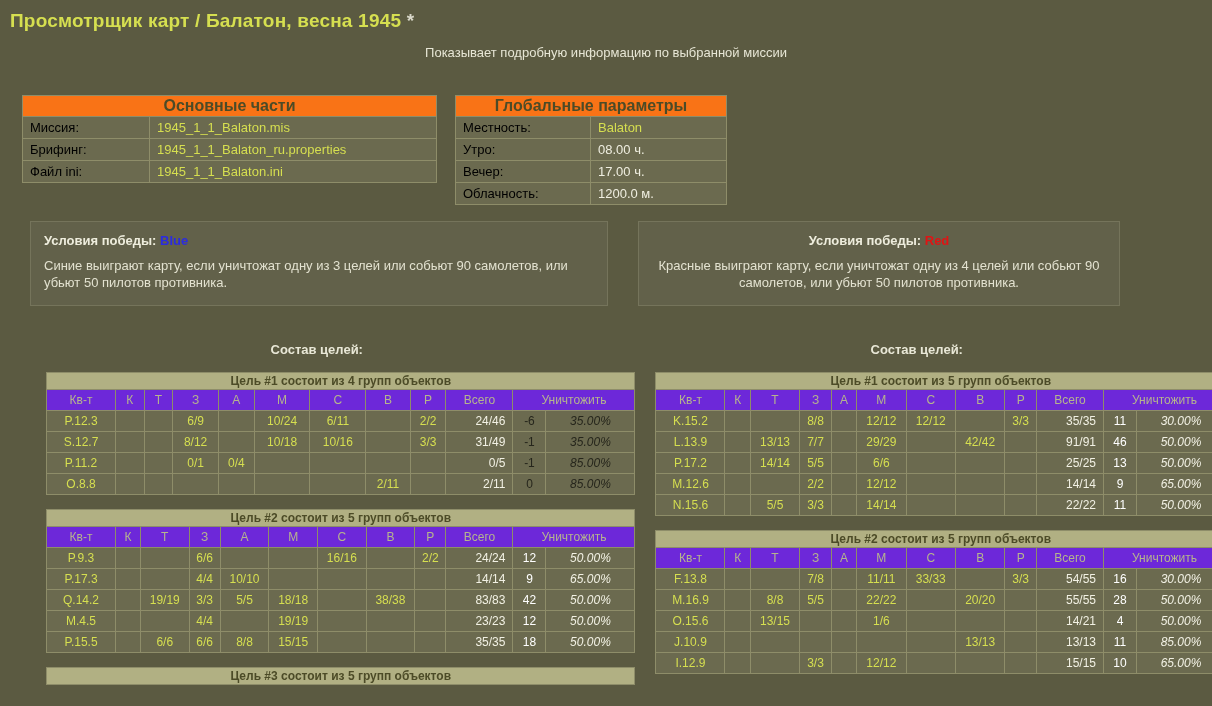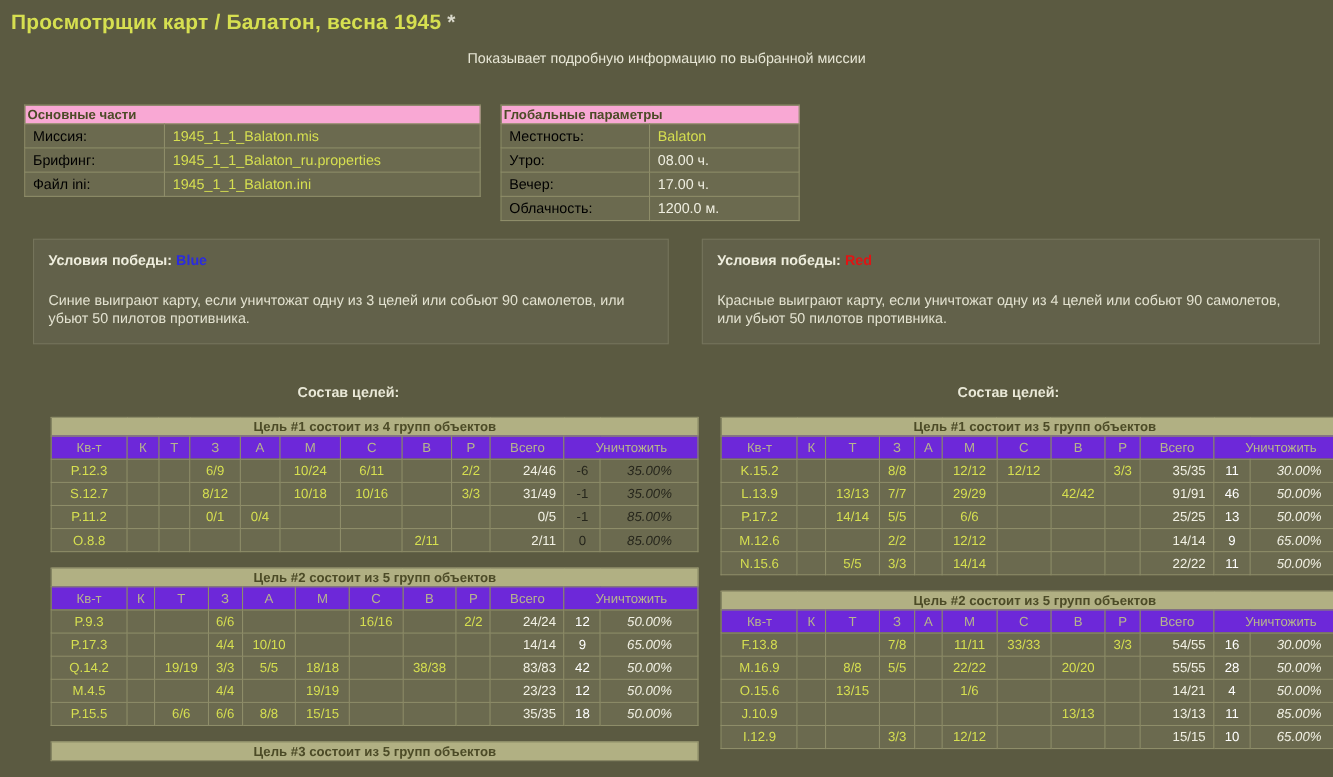--- a/index.html
+++ b/index.html
@@ -14,39 +14,39 @@
   
   h1.title { font-size:19px; font-weight:bold; margin:4px 0 13px 0; color:#d6df50; letter-spacing:0.2px; }
   h1.title .tlink { color:#d6df50; cursor:pointer; }
   h1.title .star { color:#d9d8ca; }
   .subtitle { color:#e7e6d5; font-size:13px; margin:0 0 35px 0;text-align:center; }
 
   
   .info-row { display:flex; gap:18px; margin-left:12px; }
   table.info-table { border-collapse:collapse; font-size:13px; }
   .info-table td { border:1px solid #8e8d69; background:#6b6a4f; padding:2px 7px; height:17px; }
-  .info-table td.bar { background:#f9a8d4; color:#4c4b27; font-weight:bold; text-align:left; font-size:12px; height:12px; padding:1px 2px; }
+  .info-table td.bar { background:#f97316; color:#4c4b27; font-weight:bold; text-align:center; font-size:16px; height:12px; padding:1px 2px; }
   .info-table td.lbl { color:#000000; }
   .info-table td.val { color:#efeee0; }
   .info-table td.val.link { color:#d6df50; cursor:pointer; }
   table.info-main { width:415px; }
   .info-main td.lbl { width:112px; }
   table.info-global { width:272px; }
   .info-global td.lbl { width:120px; }
 
   
   .mode-line { margin:27px 0 0 0; font-size:13px; font-weight:bold; color:#e9e8d7; }
   .mode-online { font-weight:bold; }
 
   
   .victory-row { display:flex; gap:30px; margin:16px 0 0 20px; }
   .victory-box { background:#62614a; border:1px solid #75745b; padding:11px 13px 13px 13px; box-sizing:border-box; }
   .victory-box.left { width:578px; }
-  .victory-box.right { width:562px; }
-  .vhead { font-weight:bold; color:#eeeddd; font-size:13px; margin-bottom:21px; }
+  .victory-box.right { width:482px;text-align:center; }
+  .vhead { font-weight:bold; color:#eeeddd; font-size:13px; margin-bottom:10px; }
   .vside { font-weight:bold; }
   .vtext { color:#e3e2d0; font-size:13px; line-height:1.3; }
 
   
   .targets-row { display:flex; gap:20px; margin:36px 0 0 12px; }
   .col-left { width:591px; }
   .col-right { width:572px; }
   .targets-heading { text-align:center; font-weight:bold; font-size:13px; color:#e9e8d7; margin:0 0 15px 0; }
 
   table.target-table { border-collapse:collapse; width:100%; font-size:12px; margin-bottom:14px;margin-left:24px; }

